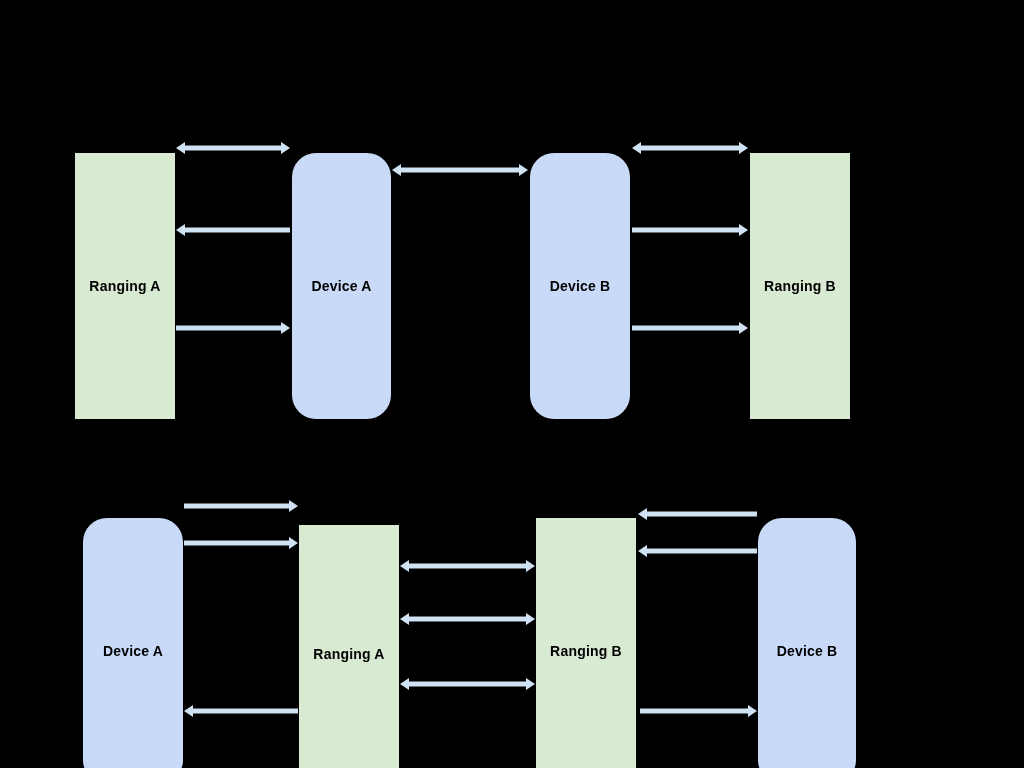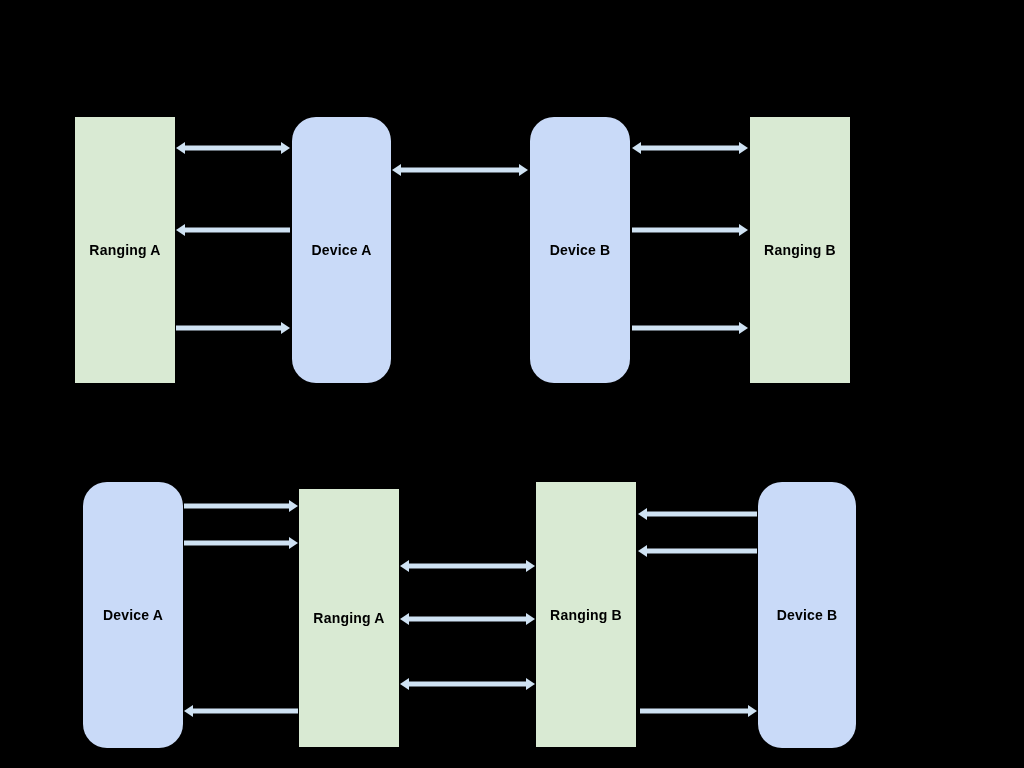--- a/index.html
+++ b/index.html
@@ -16,20 +16,21 @@
     width: 1024px;
     height: 768px;
     background: #000000;
   }
   .box {
     position: absolute;
     display: flex;
     align-items: center;
     justify-content: center;
     box-sizing: border-box;
+    margin-top: 36px;
   }
   .box.device {
     border-radius: 24px;
   }
   .box.ranging {
     border-radius: 0;
   }
   .box-label {
     font-size: 14px;
     font-weight: 700;

